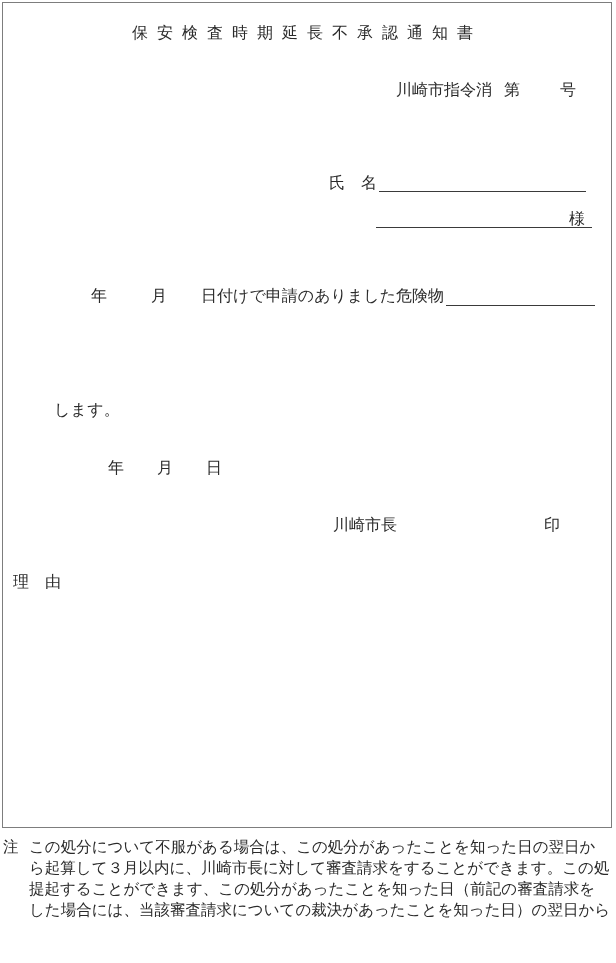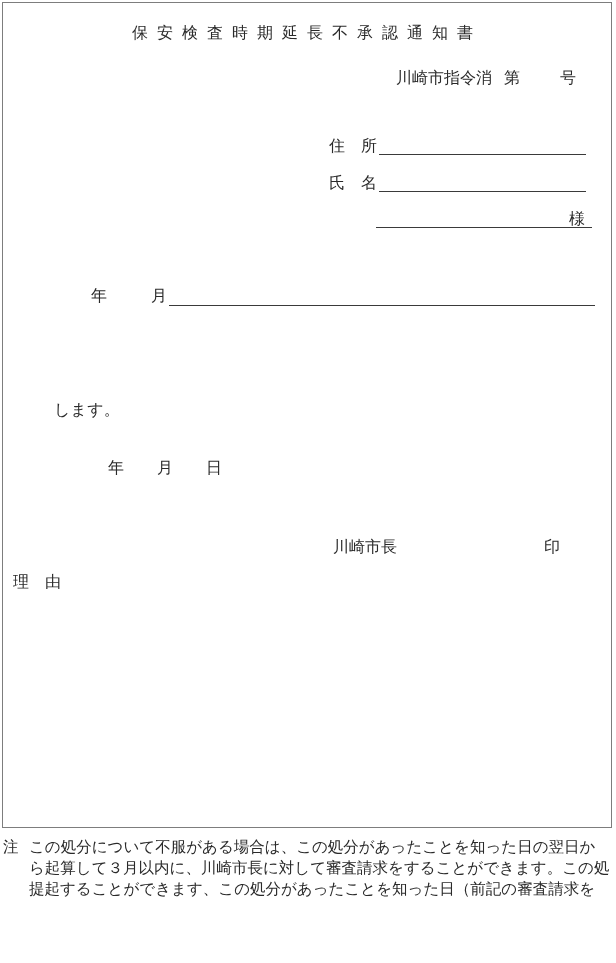--- a/index.html
+++ b/index.html
@@ -31,21 +31,21 @@
     top: 20px;
     left: 0;
     width: 100%;
     text-align: center;
     font-size: 16px;
     letter-spacing: 9px;
     margin-right: -9px;
     white-space: nowrap;
   }
   .doc-number {
-    top: 65px;
+    top: 77px;
     left: 393px;
     font-size: 16px;
     white-space: nowrap;
   }
   .doc-number .dai { margin-left: 12px; }
   .doc-number .go  { margin-left: 40px; }
   .field-row {
     display: flex;
     align-items: flex-end;
     font-size: 16px;
@@ -95,21 +95,20 @@
     font-size: 16px;
     white-space: nowrap;
   }
   .date-row .m { margin-left: 29px; }
   .date-row .d { margin-left: 29px; }
   .sign-row {
     top: 512px;
     left: 330px;
     font-size: 16px;
     white-space: nowrap;
-    margin-top: 22px;
   }
   .sign-row .seal { margin-left: 143px; }
   .reason-row {
     top: 569px;
     left: 10px;
     font-size: 16px;
     white-space: nowrap;
   }
   .note-block {
     top: 836px;
@@ -134,37 +133,34 @@
 <div class="page">
 
   <div class="form-box">
 
     <div class="abs doc-title">保安検査時期延長不承認通知書</div>
 
     <div class="abs doc-number">
       <span>川崎市指令消</span><span class="dai">第</span><span class="go">号</span>
     </div>
 
-    <div class="abs field-row addr-row">
-      <span>住　所</span>
-      <span class="u-line"></span>
-    </div>
 
     <div class="abs field-row name-row">
       <span>氏　名</span>
       <span class="u-line"></span>
     </div>
 
     <div class="abs field-row sama-row">
       <span class="u-line"><span>様</span></span>
     </div>
 
     <div class="abs apply-row">
       <span class="y">年</span>
       <span class="m">月</span>
+      <span class="tx">日付けで申請のありました危険物</span>
       <span class="u-line"></span>
     </div>
 
 
     <div class="abs body-line body-line3">します。</div>
 
     <div class="abs date-row">
       <span>年</span>
       <span class="m">月</span>
       <span class="d">日</span>
@@ -177,15 +173,16 @@
 
     <div class="abs reason-row">理　由</div>
 
   </div>
 
   <div class="abs note-block">
     <span class="note-marker">注</span>
     <div class="note-line">この処分について不服がある場合は、この処分があったことを知った日の翌日か</div>
     <div class="note-line">ら起算して３月以内に、川崎市長に対して審査請求をすることができます。この処</div>
     <div class="note-line">提起することができます、この処分があったことを知った日（前記の審査請求を</div>
+    <div class="note-line">した場合には、当該審査請求についての裁決があったことを知った日）の翌日から</div>
   </div>
 
 </div>
 
 </body></html>

